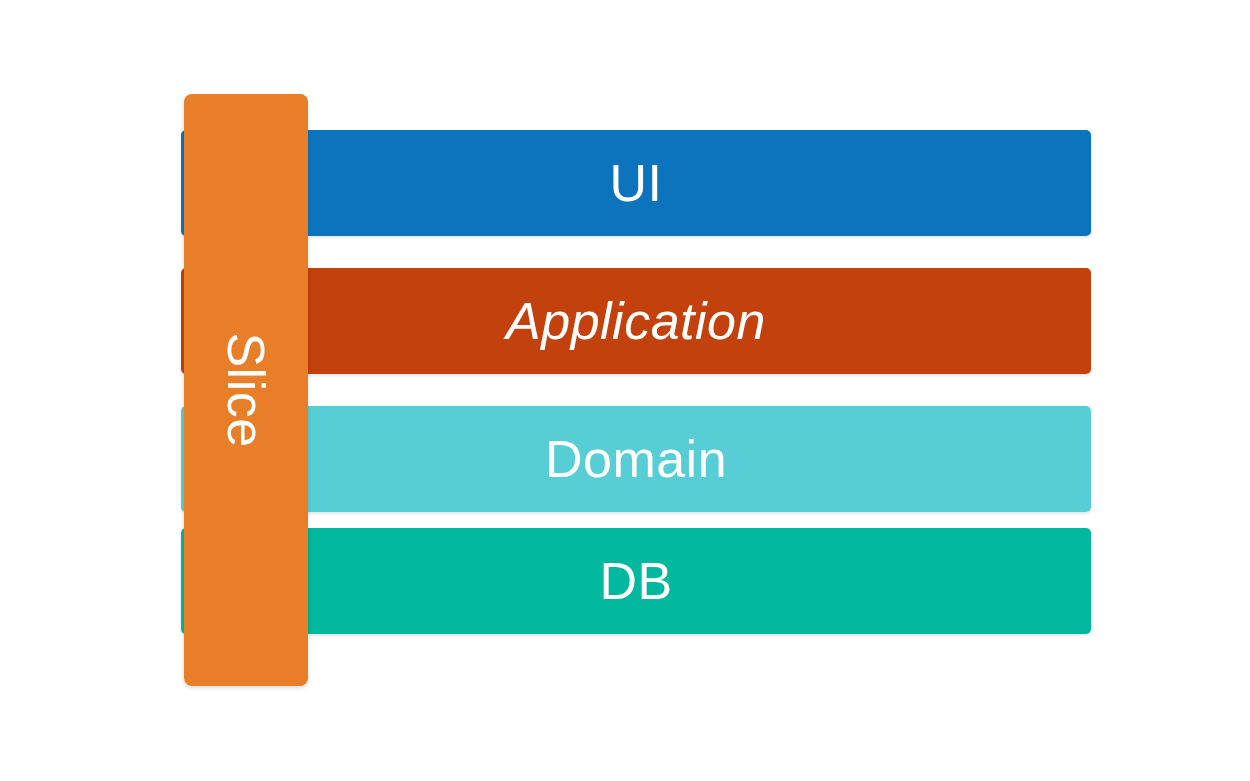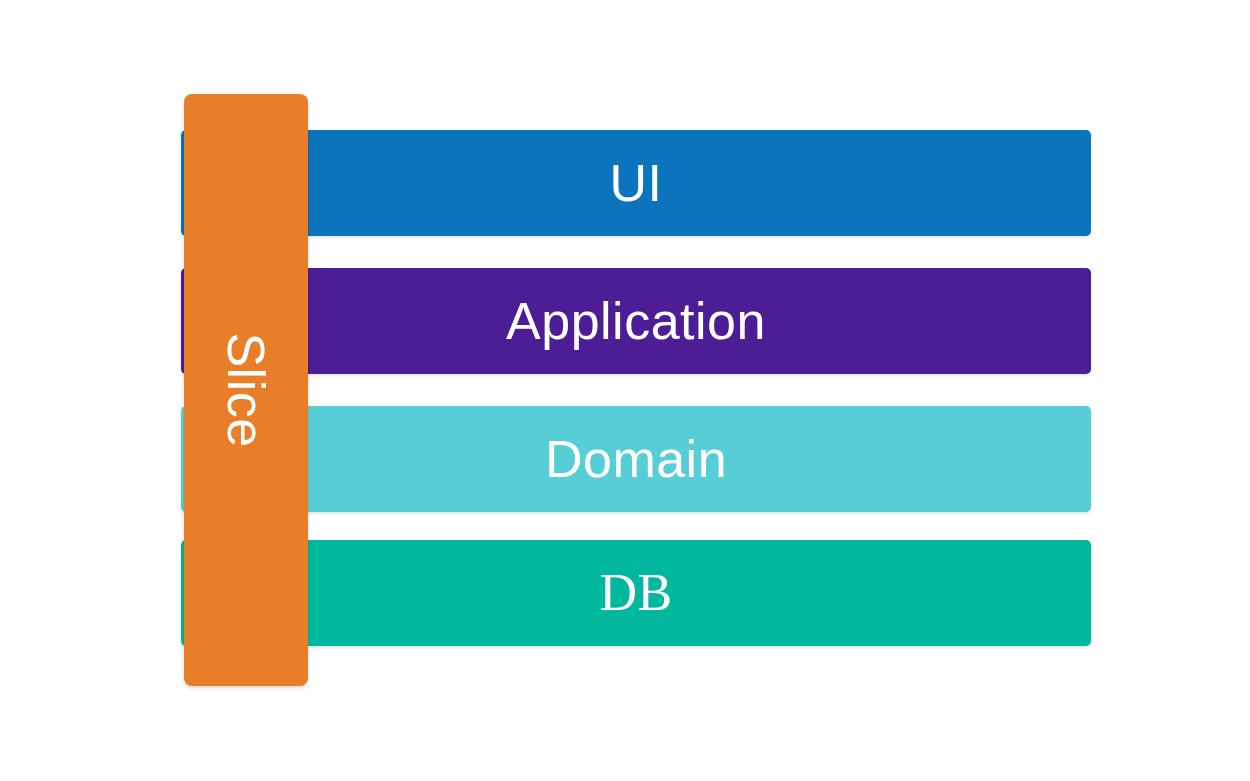--- a/index.html
+++ b/index.html
@@ -32,21 +32,21 @@
     color: #ffffff;
     font-size: 52px;
     font-weight: 400;
     line-height: 1;
     white-space: nowrap;
     letter-spacing: 0.5px;
   }
   .layer-ui          { top: 130px; }
   .layer-application { top: 268px; }
   .layer-domain      { top: 406px; text-align: center; }
-  .layer-db          { top: 540px; font-family: Liberation Serif, serif; }
+  .layer-db          { top: 528px; }
   .slice {
     position: absolute;
     left: 184px;
     top: 94px;
     width: 124px;
     height: 592px;
     border-radius: 8px;
     display: flex;
     align-items: center;
     justify-content: center;
@@ -65,21 +65,21 @@
 </style>
 </head>
 <body>
 
 <div class="stage">
 
   <div class="layer layer-ui" style="background: rgb(11, 116, 188);">
     <span class="layer-label">UI</span>
   </div>
 
-  <div class="layer layer-application" style="background: #4c1d95;">
+  <div class="layer layer-application" style="background: #c2410c; font-style: italic;">
     <span class="layer-label">Application</span>
   </div>
 
   <div class="layer layer-domain" style="background: rgb(87, 206, 214);">
     <span class="layer-label">Domain</span>
   </div>
 
   <div class="layer layer-db" style="background: rgb(0, 184, 157);">
     <span class="layer-label">DB</span>
   </div>

